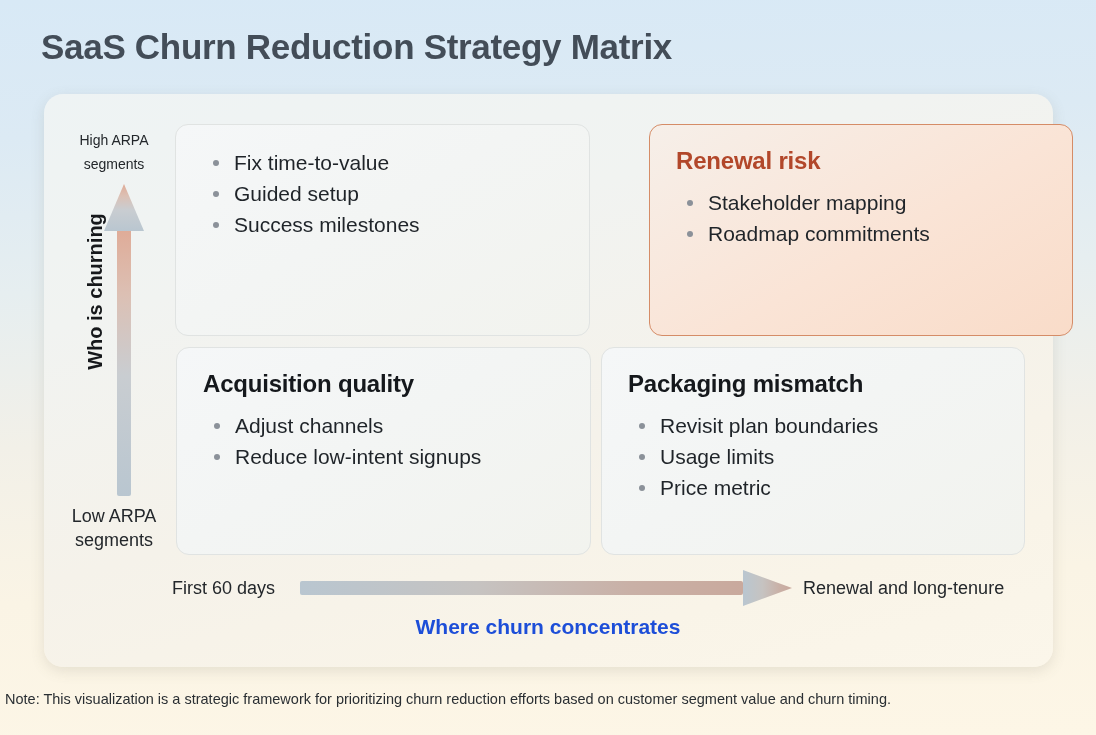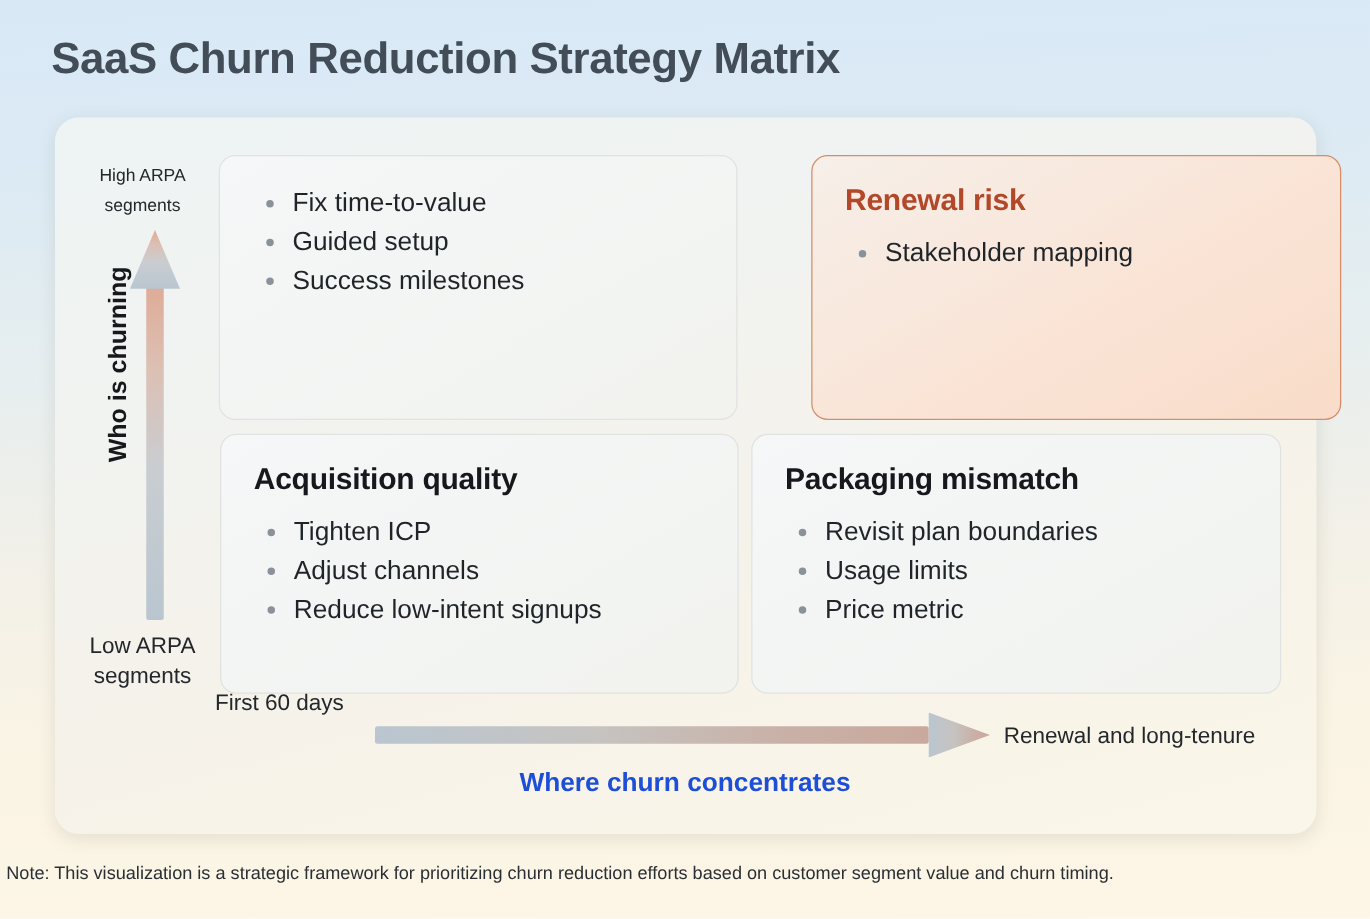--- a/index.html
+++ b/index.html
@@ -148,21 +148,21 @@
     width: 6px;
     height: 6px;
     border-radius: 50%;
     background: #8b9199;
   }
 
   
   .x-left-label {
     position: absolute;
     left: 172px;
-    top: 552px;
+    top: 578px;
     font-size: 18px;
     color: #23272b;
     white-space: nowrap;
   }
   .x-right-label {
     position: absolute;
     left: 803px;
     top: 578px;
     font-size: 18px;
     color: #23272b;
@@ -238,27 +238,27 @@
       <li>Fix time-to-value</li>
       <li>Guided setup</li>
       <li>Success milestones</li>
     </ul>
   </div>
 
   <div class="card card-highlight card-tr">
     <div class="card-title accent">Renewal risk</div>
     <ul class="bullets">
       <li>Stakeholder mapping</li>
+      <li>Roadmap commitments</li>
     </ul>
   </div>
 
   <div class="card card-plain card-bl">
     <div class="card-title">Acquisition quality</div>
     <ul class="bullets">
-      <li>Tighten ICP</li>
       <li>Adjust channels</li>
       <li>Reduce low-intent signups</li>
     </ul>
   </div>
 
   <div class="card card-plain card-br">
     <div class="card-title">Packaging mismatch</div>
     <ul class="bullets">
       <li>Revisit plan boundaries</li>
       <li>Usage limits</li>

